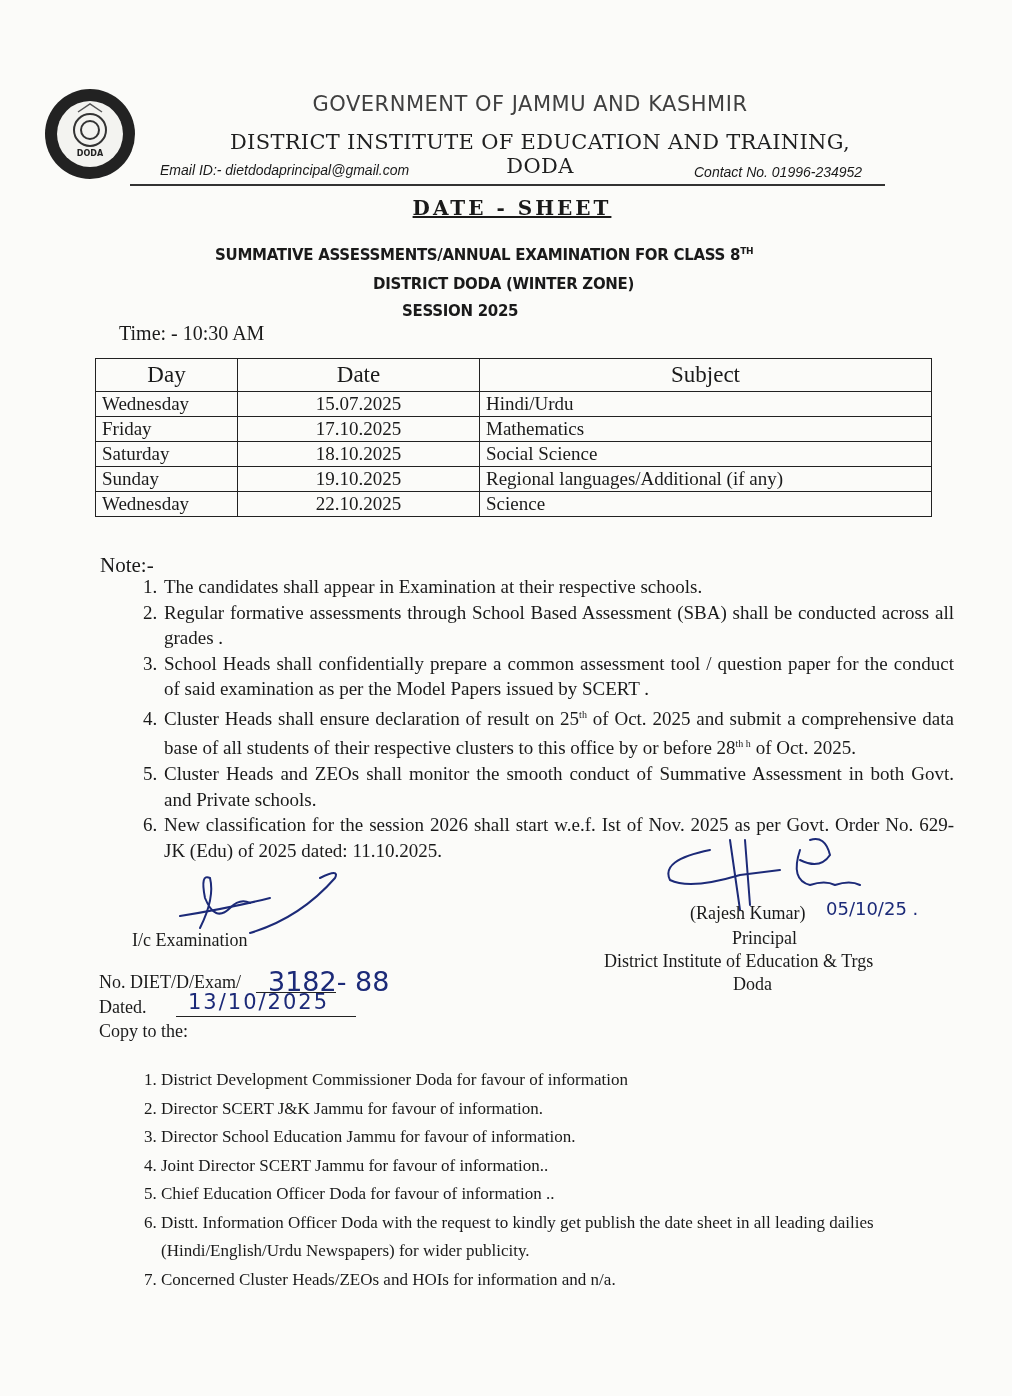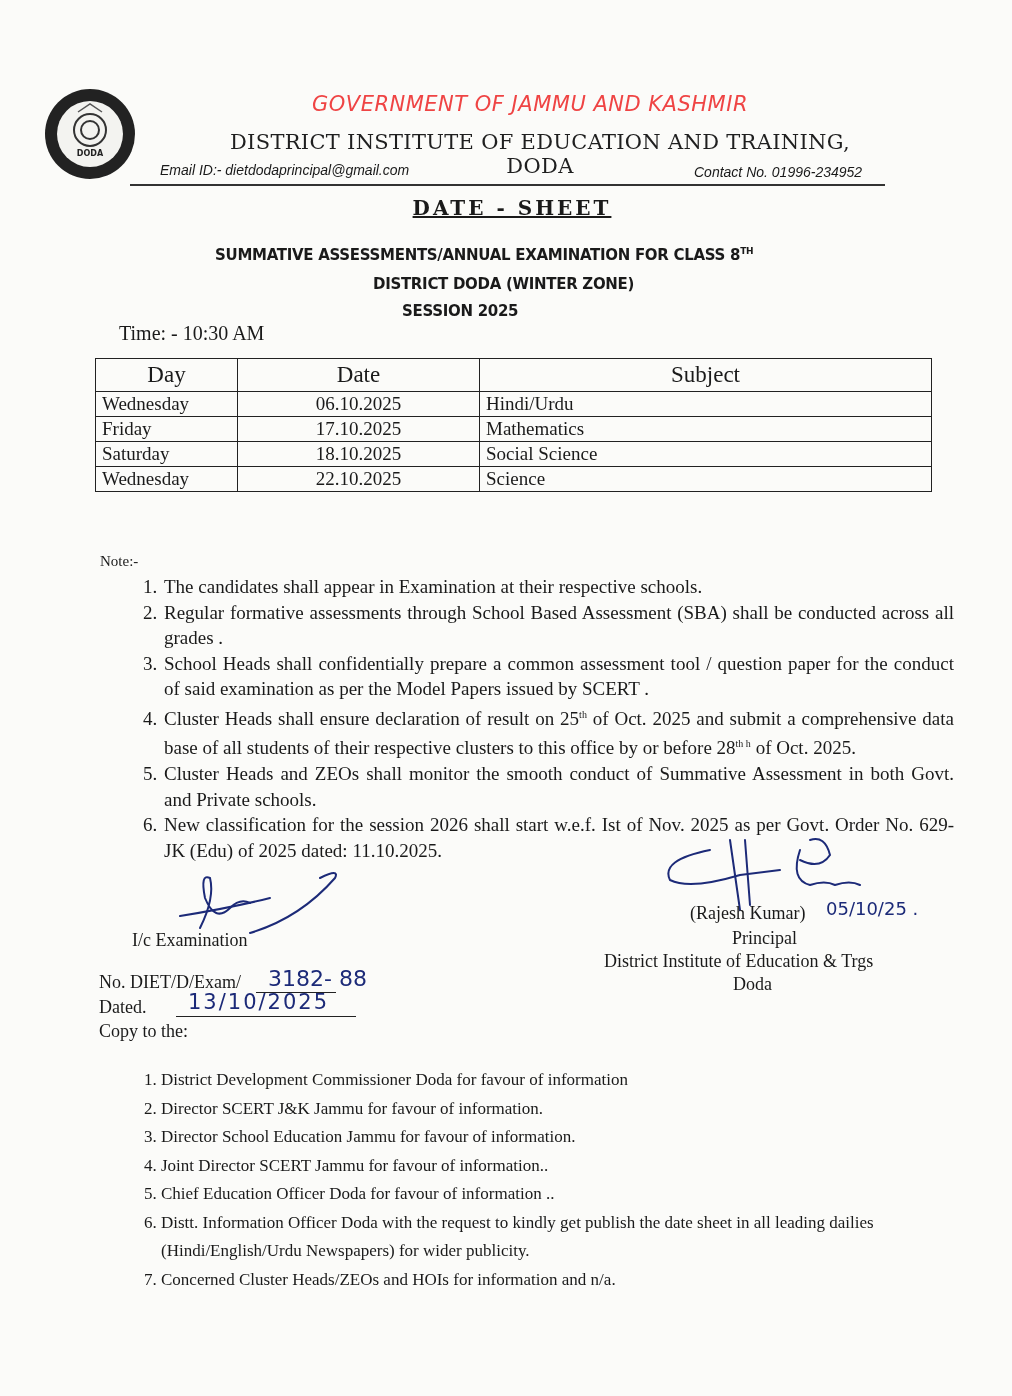--- a/index.html
+++ b/index.html
@@ -7,22 +7,22 @@
     width: 1012px; height: 1396px; position: relative; overflow: hidden;
     background: #fbfbf9;
     font-family: "Liberation Serif", "DejaVu Serif", serif;
     color: #1a1a1a;
   }
   .abs { position: absolute; }
   
   .logo { left: 42px; top: 86px; width: 96px; height: 96px; }
   .gov-title {
     left: 180px; top: 92px; width: 700px; text-align: center;
-    font-family: "DejaVu Sans", sans-serif; font-style: italic;
-    font-size: 21px; letter-spacing: 0.5px; color: #ef4444;
+    font-family: "DejaVu Sans", sans-serif; 
+    font-size: 21px; letter-spacing: 0.5px; color: #404040;
   }
   .inst-title {
     left: 210px; top: 130px; width: 660px; text-align: center;
     font-family: "DejaVu Serif", serif; font-size: 21px; letter-spacing: 0.3px; color: #1f1f1f;
   }
   .email { left: 160px; top: 162px; font-family: "Liberation Sans", sans-serif; font-style: italic; font-size: 14px; }
   .contact { left: 694px; top: 164px; font-family: "Liberation Sans", sans-serif; font-style: italic; font-size: 14px; }
   .rule { left: 130px; top: 184px; width: 755px; height: 2px; background: #333; }
 
   .ds-title {
@@ -44,40 +44,40 @@
     position: absolute; left: 95px; top: 358px; width: 837px;
     border-collapse: collapse; font-size: 19px;
   }
   table.ds th, table.ds td { border: 1.5px solid #222; padding: 0 6px; height: 24px; line-height: 24px; }
   table.ds th { font-weight: normal; font-size: 23px; height: 32px; }
   table.ds td.date { text-align: center; }
   table.ds col.c1 { width: 142px; }
   table.ds col.c2 { width: 242px; }
 
   
-  .note-label { left: 100px; top: 553px; font-size: 15px; }
+  .note-label { left: 100px; top: 553px; font-size: 21px; }
   ol.notes {
     position: absolute; left: 134px; top: 574px; width: 792px; margin: 0; padding: 0 0 0 28px;
     font-size: 19px; line-height: 25.5px; text-align: justify;
   }
   ol.notes li { padding-left: 2px; }
   ol.notes sup { font-size: 10px; }
 
   
   .sig-left { left: 170px; top: 868px; width: 180px; height: 70px; }
   .sig-left-label { left: 132px; top: 930px; font-size: 18px; }
   .sig-right { left: 650px; top: 830px; width: 240px; height: 110px; }
   .principal-name { left: 690px; top: 903px; font-size: 18px; }
   .principal-date { left: 826px; top: 898px; font-family: "DejaVu Sans", sans-serif; font-size: 18px; color: #1c2a78; }
   .principal-title { left: 732px; top: 928px; font-size: 18px; }
   .principal-office { left: 604px; top: 951px; font-size: 18px; }
   .principal-place { left: 733px; top: 974px; font-size: 18px; }
 
   .ref-no { left: 99px; top: 972px; font-size: 18px; }
-  .ref-hand { left: 268px; top: 966px; font-family: "DejaVu Sans", sans-serif; font-size: 22px; color: #1c2a78; }
+  .ref-hand { left: 268px; top: 966px; font-family: "DejaVu Sans", sans-serif; font-size: 27px; color: #1c2a78; }
   .ref-line { left: 256px; top: 992px; width: 80px; height: 1px; background: #222; }
   .dated { left: 99px; top: 997px; font-size: 18px; }
   .dated-hand { left: 188px; top: 990px; font-family: "DejaVu Sans", sans-serif; font-size: 21px; color: #1c2a78; letter-spacing: 2px; }
   .dated-line { left: 176px; top: 1016px; width: 180px; height: 1px; background: #222; }
   .copy-to { left: 99px; top: 1021px; font-size: 18px; }
 
   ol.copies {
     position: absolute; left: 133px; top: 1066px; width: 790px; margin: 0; padding: 0 0 0 28px;
     font-size: 17px; line-height: 28.5px;
   }
@@ -117,32 +117,37 @@
   <thead>
     <tr>
       <th>Day</th>
       <th>Date</th>
       <th>Subject</th>
     </tr>
   </thead>
   <tbody>
     <tr>
       <td>Wednesday</td>
-      <td class="date">06.10.2025</td>
+      <td class="date">15.07.2025</td>
       <td>Hindi/Urdu</td>
     </tr>
     <tr>
       <td>Friday</td>
       <td class="date">17.10.2025</td>
       <td>Mathematics</td>
     </tr>
     <tr>
       <td>Saturday</td>
       <td class="date">18.10.2025</td>
       <td>Social Science</td>
+    </tr>
+    <tr>
+      <td>Sunday</td>
+      <td class="date">19.10.2025</td>
+      <td>Regional languages/Additional (if any)</td>
     </tr>
     <tr>
       <td>Wednesday</td>
       <td class="date">22.10.2025</td>
       <td>Science</td>
     </tr>
   </tbody>
 </table>
 
 <div class="abs note-label">Note:-</div>

